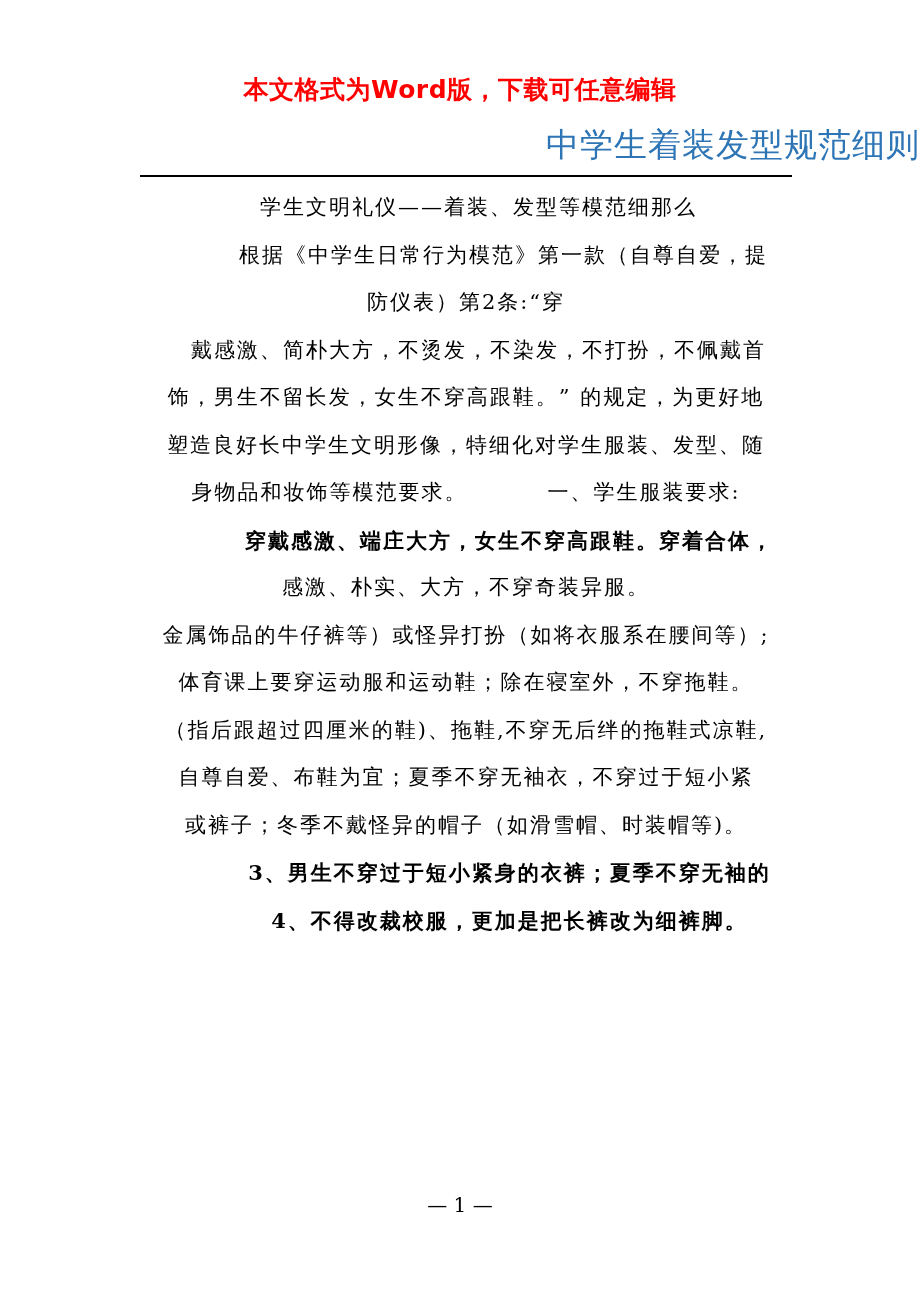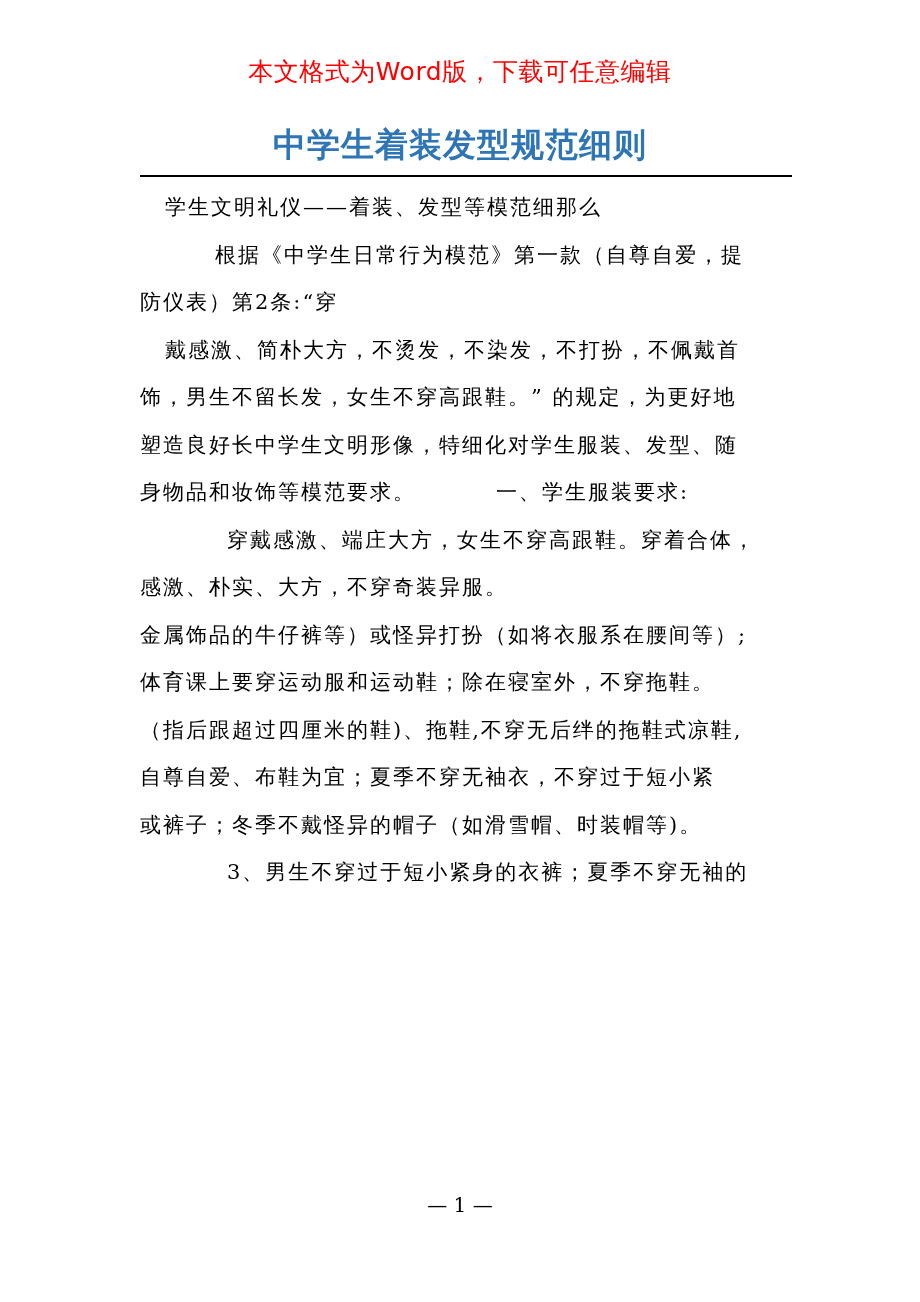--- a/index.html
+++ b/index.html
@@ -16,69 +16,69 @@
       color: #000;
     }
     .page {
       position: absolute;
       left: 0; top: 0;
       width: 920px;
       height: 1302px;
     }
     .banner {
       position: absolute;
-      top: 52px;
+      top: 70px;
       left: 0;
       width: 920px;
       text-align: center;
       color: #ff0000;
       font-family: "DejaVu Sans", "Liberation Sans", sans-serif;
-      font-weight: normal;
+      font-weight: bold;
       font-size: 25px;
       line-height: 40px;
       letter-spacing: 0.5px;
     }
     .title {
       position: absolute;
       top: 121px;
       left: 0;
       width: 920px;
-      text-align: center;
+      text-align: right;
       color: #2e75b6;
       font-family: "DejaVu Sans", "Liberation Sans", sans-serif;
       font-size: 33px;
       line-height: 48px;
       letter-spacing: 1px;
-      font-weight: bold;
     }
     .rule {
       position: absolute;
       top: 175px;
       left: 140px;
       width: 652px;
       height: 2px;
       background: #000;
     }
     .body-text {
       position: absolute;
       top: 184px;
       left: 140px;
       width: 652px;
       font-size: 21px;
       line-height: 47.5px;
       letter-spacing: 2px;
+      text-align: center;
     }
     .line {
       white-space: nowrap;
       display: block;
       height: 47.5px;
     }
     .ind1 { padding-left: 25px; }
     .ind2 { padding-left: 75px; }
-    .ind3 { padding-left: 87px; }
+    .ind3 { padding-left: 87px; font-weight: bold; }
     .gap { display: inline-block; width: 80px; }
     .footer {
       position: absolute;
       top: 1190px;
       left: 0;
       width: 920px;
       text-align: center;
       font-size: 20px;
       line-height: 30px;
     }
@@ -109,17 +109,18 @@
 
     <span class="line">金属饰品的牛仔裤等）或怪异打扮（如将衣服系在腰间等）;</span>
     <span class="line">体育课上要穿运动服和运动鞋；除在寝室外，不穿拖鞋。</span>
 
     <span class="line">（指后跟超过四厘米的鞋)、拖鞋,不穿无后绊的拖鞋式凉鞋,</span>
     <span class="line">自尊自爱、布鞋为宜；夏季不穿无袖衣，不穿过于短小紧</span>
     <span class="line">或裤子；冬季不戴怪异的帽子（如滑雪帽、时装帽等)。</span>
 
     <span class="line ind3">3、男生不穿过于短小紧身的衣裤；夏季不穿无袖的</span>
 
+    <span class="line ind3">4、不得改裁校服，更加是把长裤改为细裤脚。</span>
   </div>
 
   <div class="footer">— 1 —</div>
 
 </div>
 
 </body></html>

